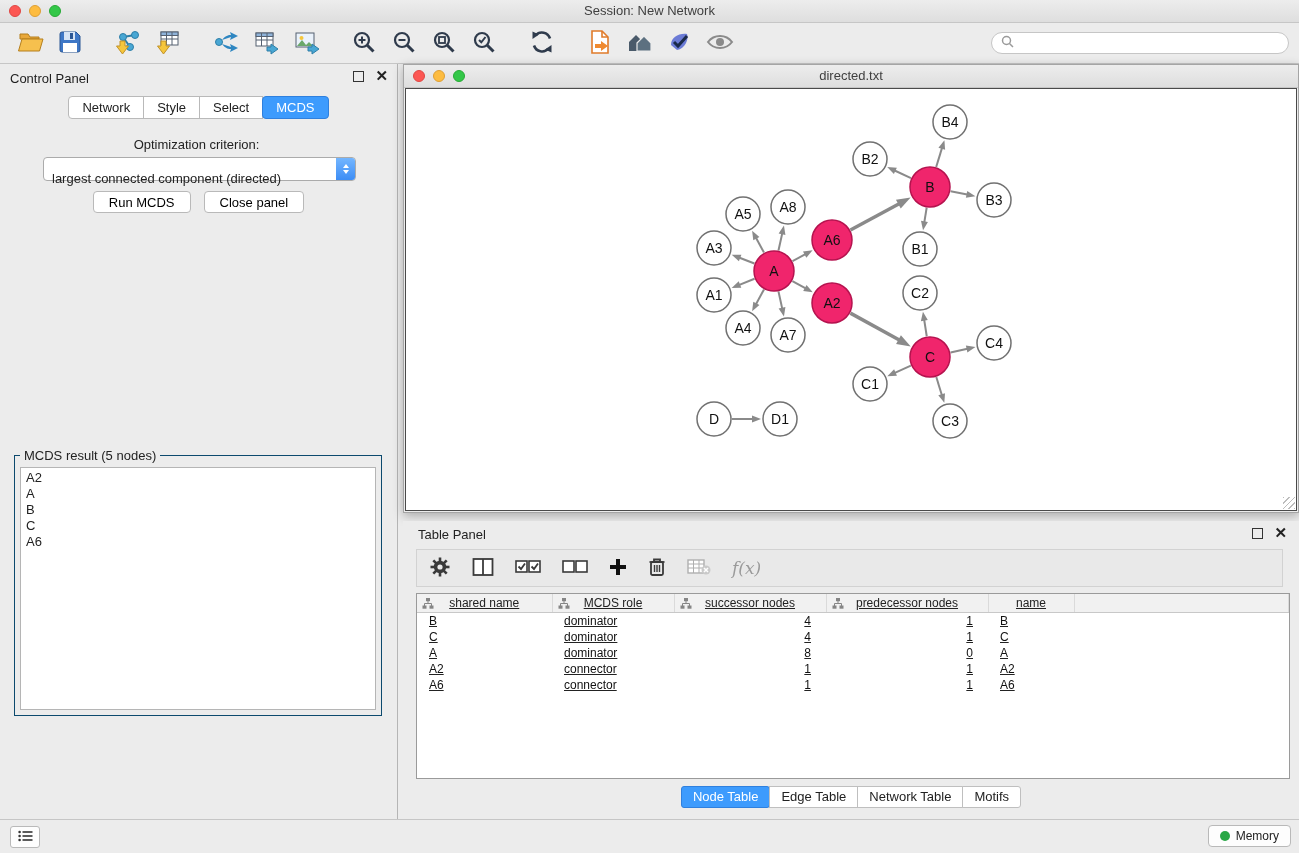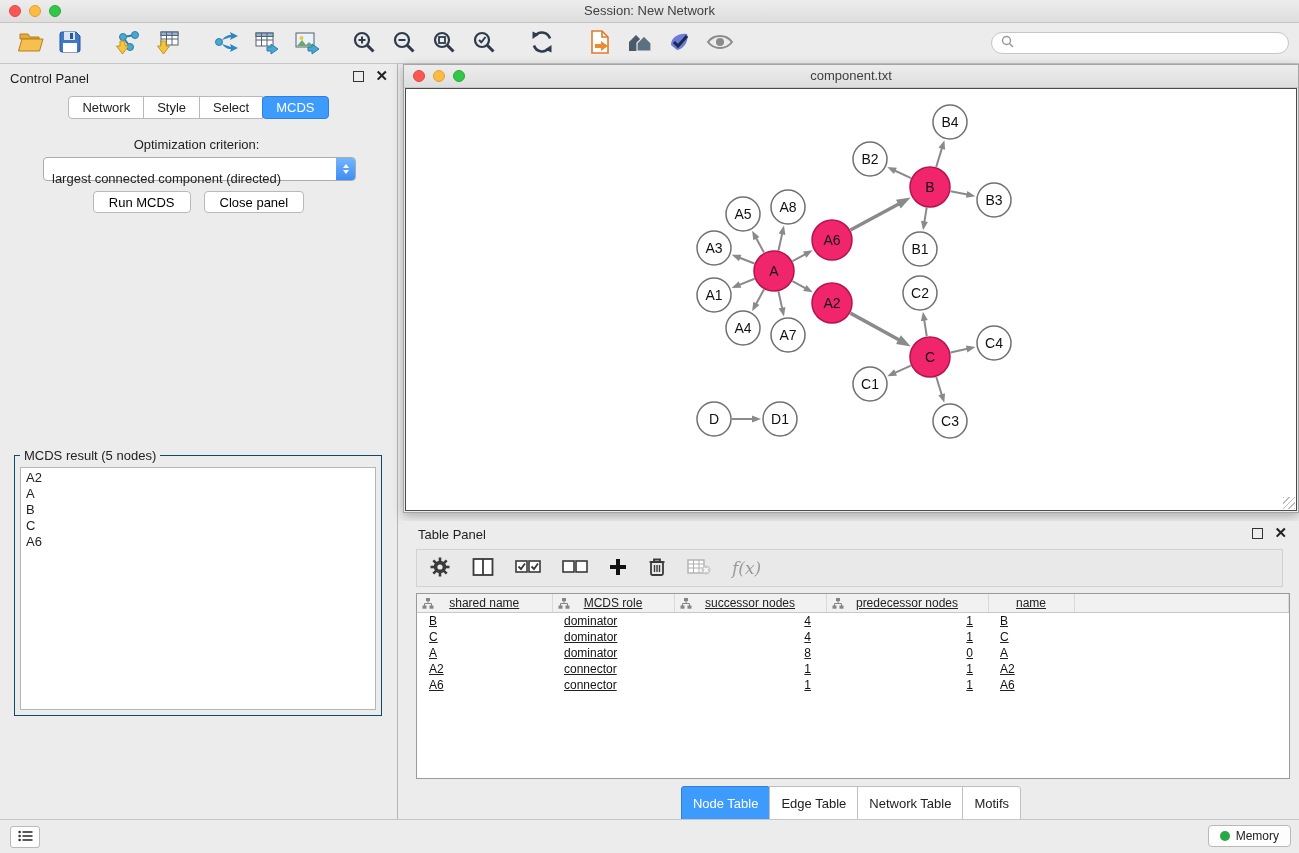--- a/index.html
+++ b/index.html
@@ -83,21 +83,21 @@
   .fx{font-family:"DejaVu Serif",serif;font-style:italic;font-size:17px;color:#9A9A9A;}
   .tp-table-wrap{margin:6px 9px 0 13px;height:186px;background:#FFF;border:1px solid #9A9A9A;
                  overflow:hidden;box-sizing:border-box;}
   table.node-table{border-collapse:collapse;width:100%;font-size:12px;table-layout:fixed;text-decoration:underline;}
   table.node-table th{background:#F1F1F1;border-bottom:1px solid #C8C8C8;border-right:1px solid #DADADA;
       font-weight:normal;font-size:12px;height:18px;padding:0 4px;position:relative;text-align:center;color:#222;}
   table.node-table th .tree-ic{position:absolute;left:5px;top:4px;}
   table.node-table td{padding:1px 12px;height:14px;white-space:nowrap;overflow:hidden;color:#111;}
   table.node-table td.num{text-align:right;padding-right:15px;}
   .tp-tabs{display:flex;justify-content:center;margin-top:7px;}
-  .tp-tab{font-size:13px;height:20px;line-height:20px;padding:7px 11px;background:#FFF;
+  .tp-tab{font-size:13px;height:20px;line-height:20px;padding:0 11px;background:#FFF;
           border:1px solid #BFBFBF;margin-left:-1px;color:#222;}
   .tp-tab:first-child{margin-left:0;border-radius:3px 0 0 3px;}
   .tp-tab:last-child{border-radius:0 3px 3px 0;}
   .tp-tab.selected{background:#3D9BFD;color:#FFF;border-color:#2F80DE;border-radius:3px;}
 
   
   .statusbar{position:absolute;left:0;right:0;bottom:0;height:33px;background:#ECECEC;
              border-top:1px solid #C6C6C6;}
   .status-left-btn{position:absolute;left:10px;top:6px;width:28px;height:20px;border:1px solid #B9B9B9;
                    border-radius:3px;background:#FDFDFD;display:flex;align-items:center;justify-content:center;}
@@ -325,21 +325,21 @@
     </div>
   </div>
 
   <div class="network-window">
     <div class="nw-titlebar">
       <div class="lights">
         <span class="light red"></span>
         <span class="light yellow"></span>
         <span class="light green"></span>
       </div>
-      <div class="title">component.txt</div>
+      <div class="title">directed.txt</div>
     </div>
     <div class="nw-canvas">
       <svg width="892" height="424" viewBox="0 0 892 424">
           <line x1="357.96678911489033" y1="163.55183804995966" x2="349.42207061965956" y2="147.84058146195474" stroke="#8A8A8A" stroke-width="2"></line>
           <polygon points="346.0776669912897,141.6911941452746 353.4523081718196,147.92534745253553 347.3029208551395,151.26975108090542" fill="#8A8A8A"></polygon>
           <line x1="372.4876344549141" y1="161.4850996346785" x2="376.44388115105875" y2="143.3994004523028" stroke="#8A8A8A" stroke-width="2"></line>
           <polygon points="377.9397593026968,136.56110033052897 379.4356374543348,146.10113956291434 372.597337332561,144.60526141127633" fill="#8A8A8A"></polygon>
           <line x1="348.39133153665693" y1="174.4833437557185" x2="332.27739904985333" y2="168.30633630244375" stroke="#8A8A8A" stroke-width="2"></line>
           <polygon points="325.74117622873894,165.80078422101658 335.39766732517097,165.75409691515148 332.89211524374383,172.29031973626581" fill="#8A8A8A"></polygon>
           <line x1="348.5019894914096" y1="189.79920420343618" x2="332.1403939630168" y2="196.3438424147933" stroke="#8A8A8A" stroke-width="2"></line>

